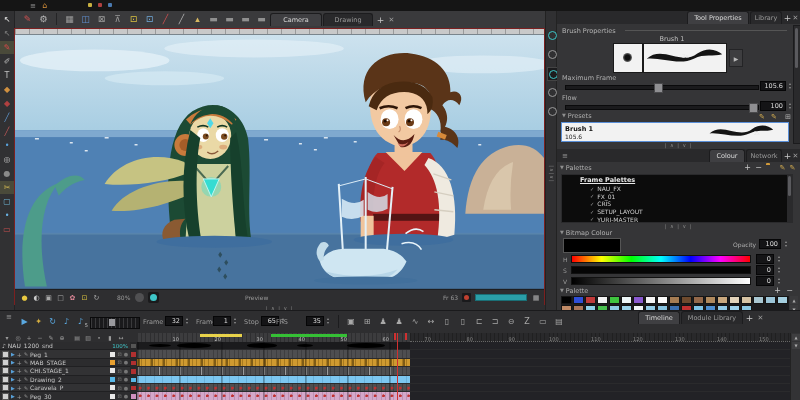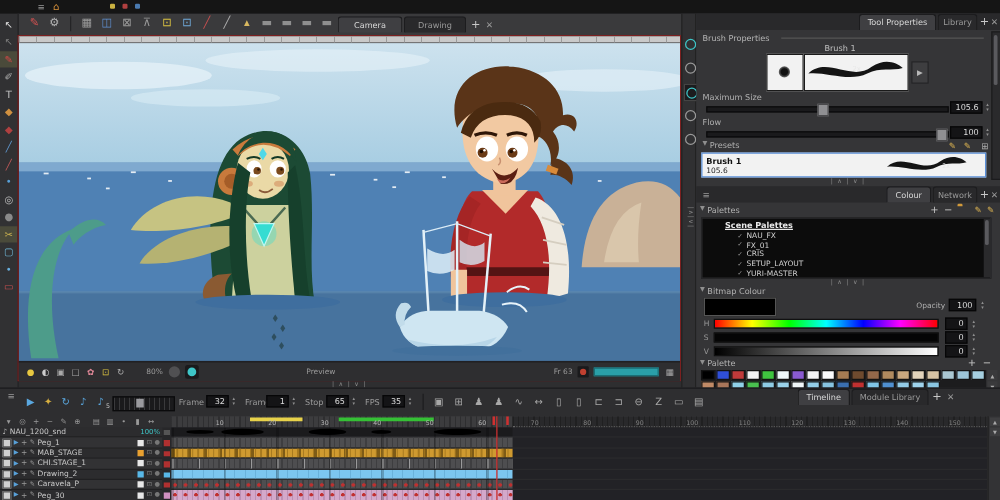--- a/index.html
+++ b/index.html
@@ -301,21 +301,21 @@
       <span style="position:absolute;left:9px;top:9px;width:9px;height:9px;border-radius:50%;background:radial-gradient(circle,#111 40%,#aaa 90%);"></span>
     </div>
     <div class="abs" style="left:86px;top:32px;width:82px;height:28px;background:#f2f2f2;border:1px solid #1a1a1a;">
       <svg width="80" height="26" viewBox="0 0 90 24">
         <path d="M3 14 C 20 -2 42 22 60 8 C 72 0 82 4 88 9 C 78 12 68 8 56 14 C 40 22 18 12 3 14 Z" fill="#141414"></path>
       </svg>
       <span style="position:absolute;left:38px;top:9px;color:#e8e8e8;font-size:5.5px;">2x</span>
     </div>
     <span class="abs ic" style="left:172px;top:38px;width:12px;height:16px;background:#3e3e40;border:1px solid #242426;color:#b8b8b8;font-size:6px;">▶</span>
 
-    <span class="abs" style="left:5px;top:63px;font-size:6.5px;color:#b0b0b0;">Maximum Size</span>
+    <span class="abs" style="left:5px;top:63px;font-size:6.5px;color:#b0b0b0;">Maximum Frame</span>
     <div class="slider" style="left:8px;top:74px;width:192px;">
       <span class="handle" style="left:88px;"></span>
     </div>
     <div class="field" style="left:203px;top:70px;width:26px;">
         <span>105.6</span>
       </div>
     <span class="spin" style="left:230px;top:70px;">▴
 ▾</span>
 
     <span class="abs" style="left:5px;top:83px;font-size:6.5px;color:#b0b0b0;">Flow</span>
@@ -366,21 +366,21 @@
       <span class="tri">▼</span>
       <span>Palettes</span>
     </div>
     <span class="abs ic" style="left:186px;top:152px;width:9px;height:9px;color:#c8c8c8;font-size:8px;">+</span>
     <span class="abs ic" style="left:197px;top:152px;width:9px;height:9px;color:#c8c8c8;font-size:8px;">−</span>
     <span class="abs" style="left:209px;top:154px;"><span class="folder"></span></span>
     <span class="abs ic" style="left:221px;top:152px;width:9px;height:9px;color:#d8b050;font-size:7px;">✎</span>
     <span class="abs ic" style="left:231px;top:152px;width:9px;height:9px;color:#d8b050;font-size:7px;">✎</span>
 
     <div class="abs" style="left:4px;top:163px;width:232px;height:49px;background:#0c0c0c;border:1px solid #2a2a2c;box-sizing:border-box;overflow:hidden;">
-      <span style="position:absolute;left:18px;top:1px;font-size:6.5px;font-weight:bold;color:#e8e8e8;text-decoration:underline;">Scene Palettes</span>
+      <span style="position:absolute;left:18px;top:1px;font-size:6.5px;font-weight:bold;color:#e8e8e8;text-decoration:underline;">Frame Palettes</span>
       <div id="palette-items" style="position:absolute;left:0;top:10px;width:100%;">
           <div style="position: absolute; left: 28px; top: 0px; height: 7.6px; display: flex; align-items: center; gap: 3px; font-size: 6px; color: rgb(208, 208, 208);">
             <span style="color: rgb(154, 154, 154); font-size: 5px;">✓</span>
             <span>NAU_FX</span>
           </div>
           <div style="position: absolute; left: 28px; top: 7.6px; height: 7.6px; display: flex; align-items: center; gap: 3px; font-size: 6px; color: rgb(208, 208, 208);">
             <span style="color: rgb(154, 154, 154); font-size: 5px;">✓</span>
             <span>FX_01</span>
           </div>
           <div style="position: absolute; left: 28px; top: 15.2px; height: 7.6px; display: flex; align-items: center; gap: 3px; font-size: 6px; color: rgb(208, 208, 208);">
@@ -517,21 +517,21 @@
         <span>1</span>
       </div>
     <span class="spin" style="left:232px;top:5px;">▴
 ▾</span>
     <span class="abs" style="left:244px;top:7px;font-size:6.5px;color:#9a9a9a;">Stop</span>
     <div class="field" style="left:261px;top:5px;width:18px;">
         <span>65</span>
       </div>
     <span class="spin" style="left:280px;top:5px;">▴
 ▾</span>
-    <span class="abs" style="left:292px;top:7px;font-size:6.5px;color:#9a9a9a;">FPS</span>
+    <span class="abs" style="left:276px;top:7px;font-size:6.5px;color:#9a9a9a;">FPS</span>
     <div class="field" style="left:306px;top:5px;width:18px;">
         <span>35</span>
       </div>
     <span class="spin" style="left:325px;top:5px;">▴
 ▾</span>
 
     <span class="abs" style="left:338px;top:4px;width:1px;height:13px;background:#1c1c1e;"></span>
     <div id="timeline-right-icons" class="abs" style="left:344px;top:4px;height:14px;">
         <span style="position: absolute; left: 0px; top: 0px; width: 14px; height: 13px; display: flex; align-items: center; justify-content: center; font-size: 8px; color: rgb(168, 168, 168);">▣</span>
         <span style="position: absolute; left: 16px; top: 0px; width: 14px; height: 13px; display: flex; align-items: center; justify-content: center; font-size: 8px; color: rgb(168, 168, 168);">⊞</span>

